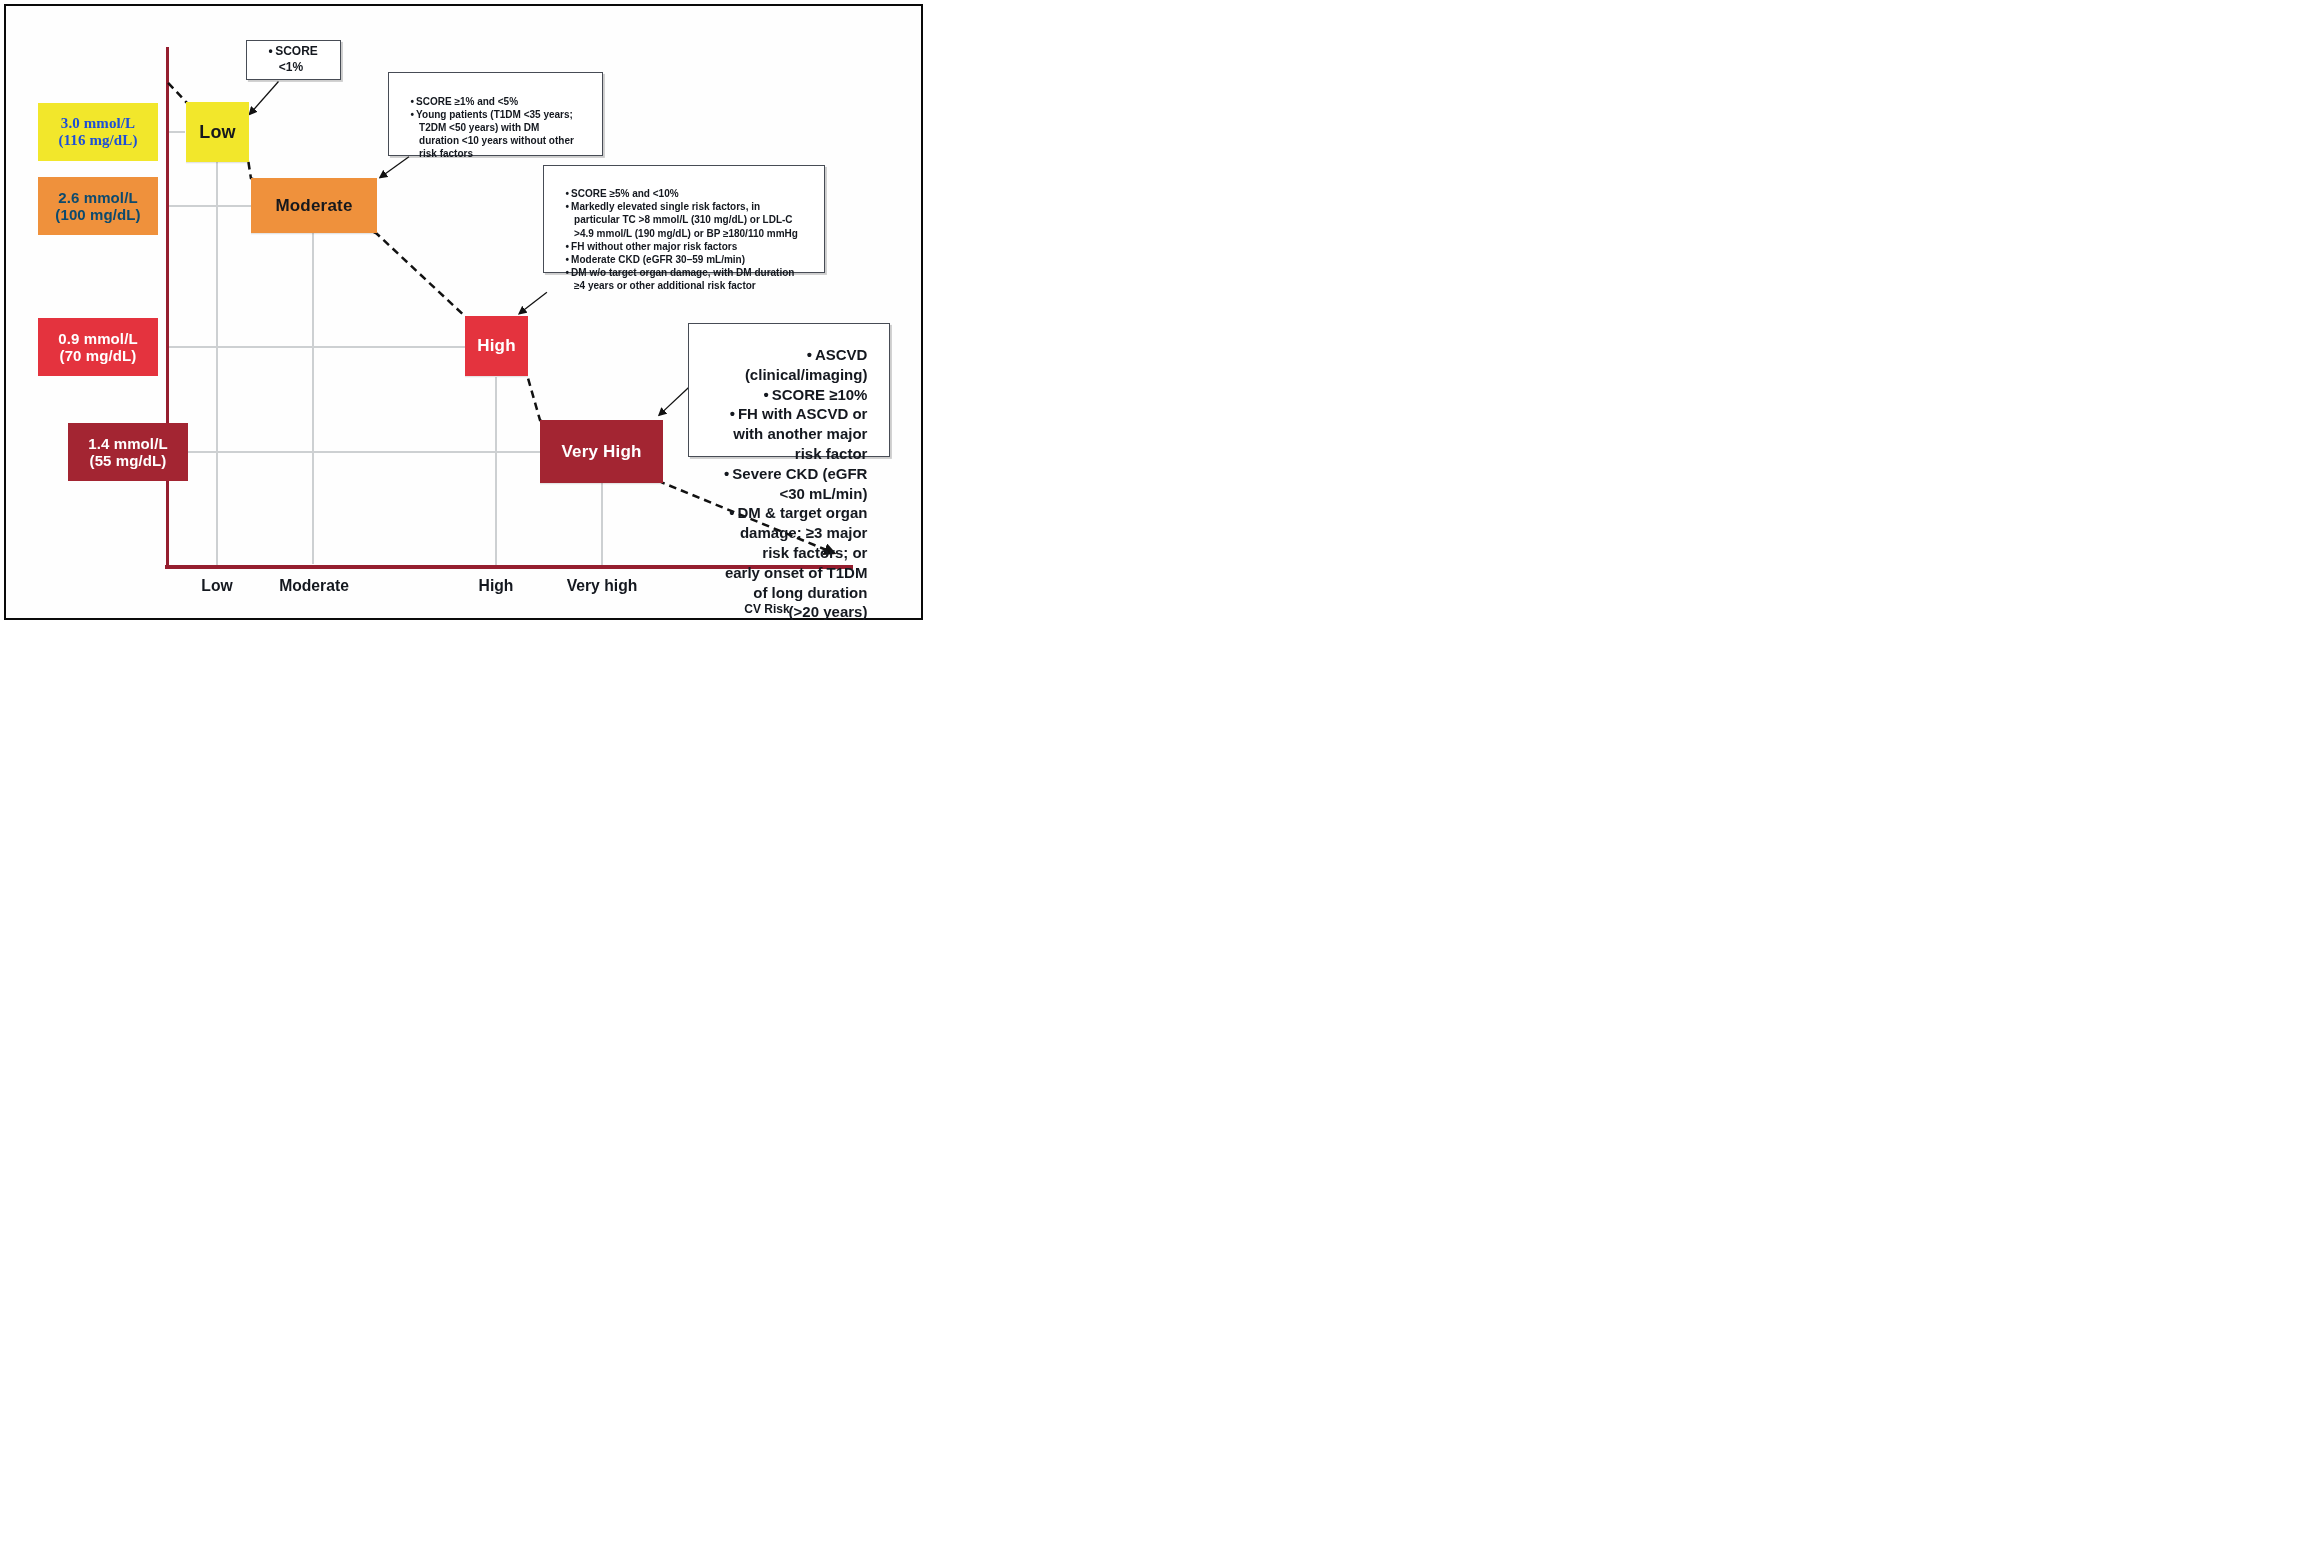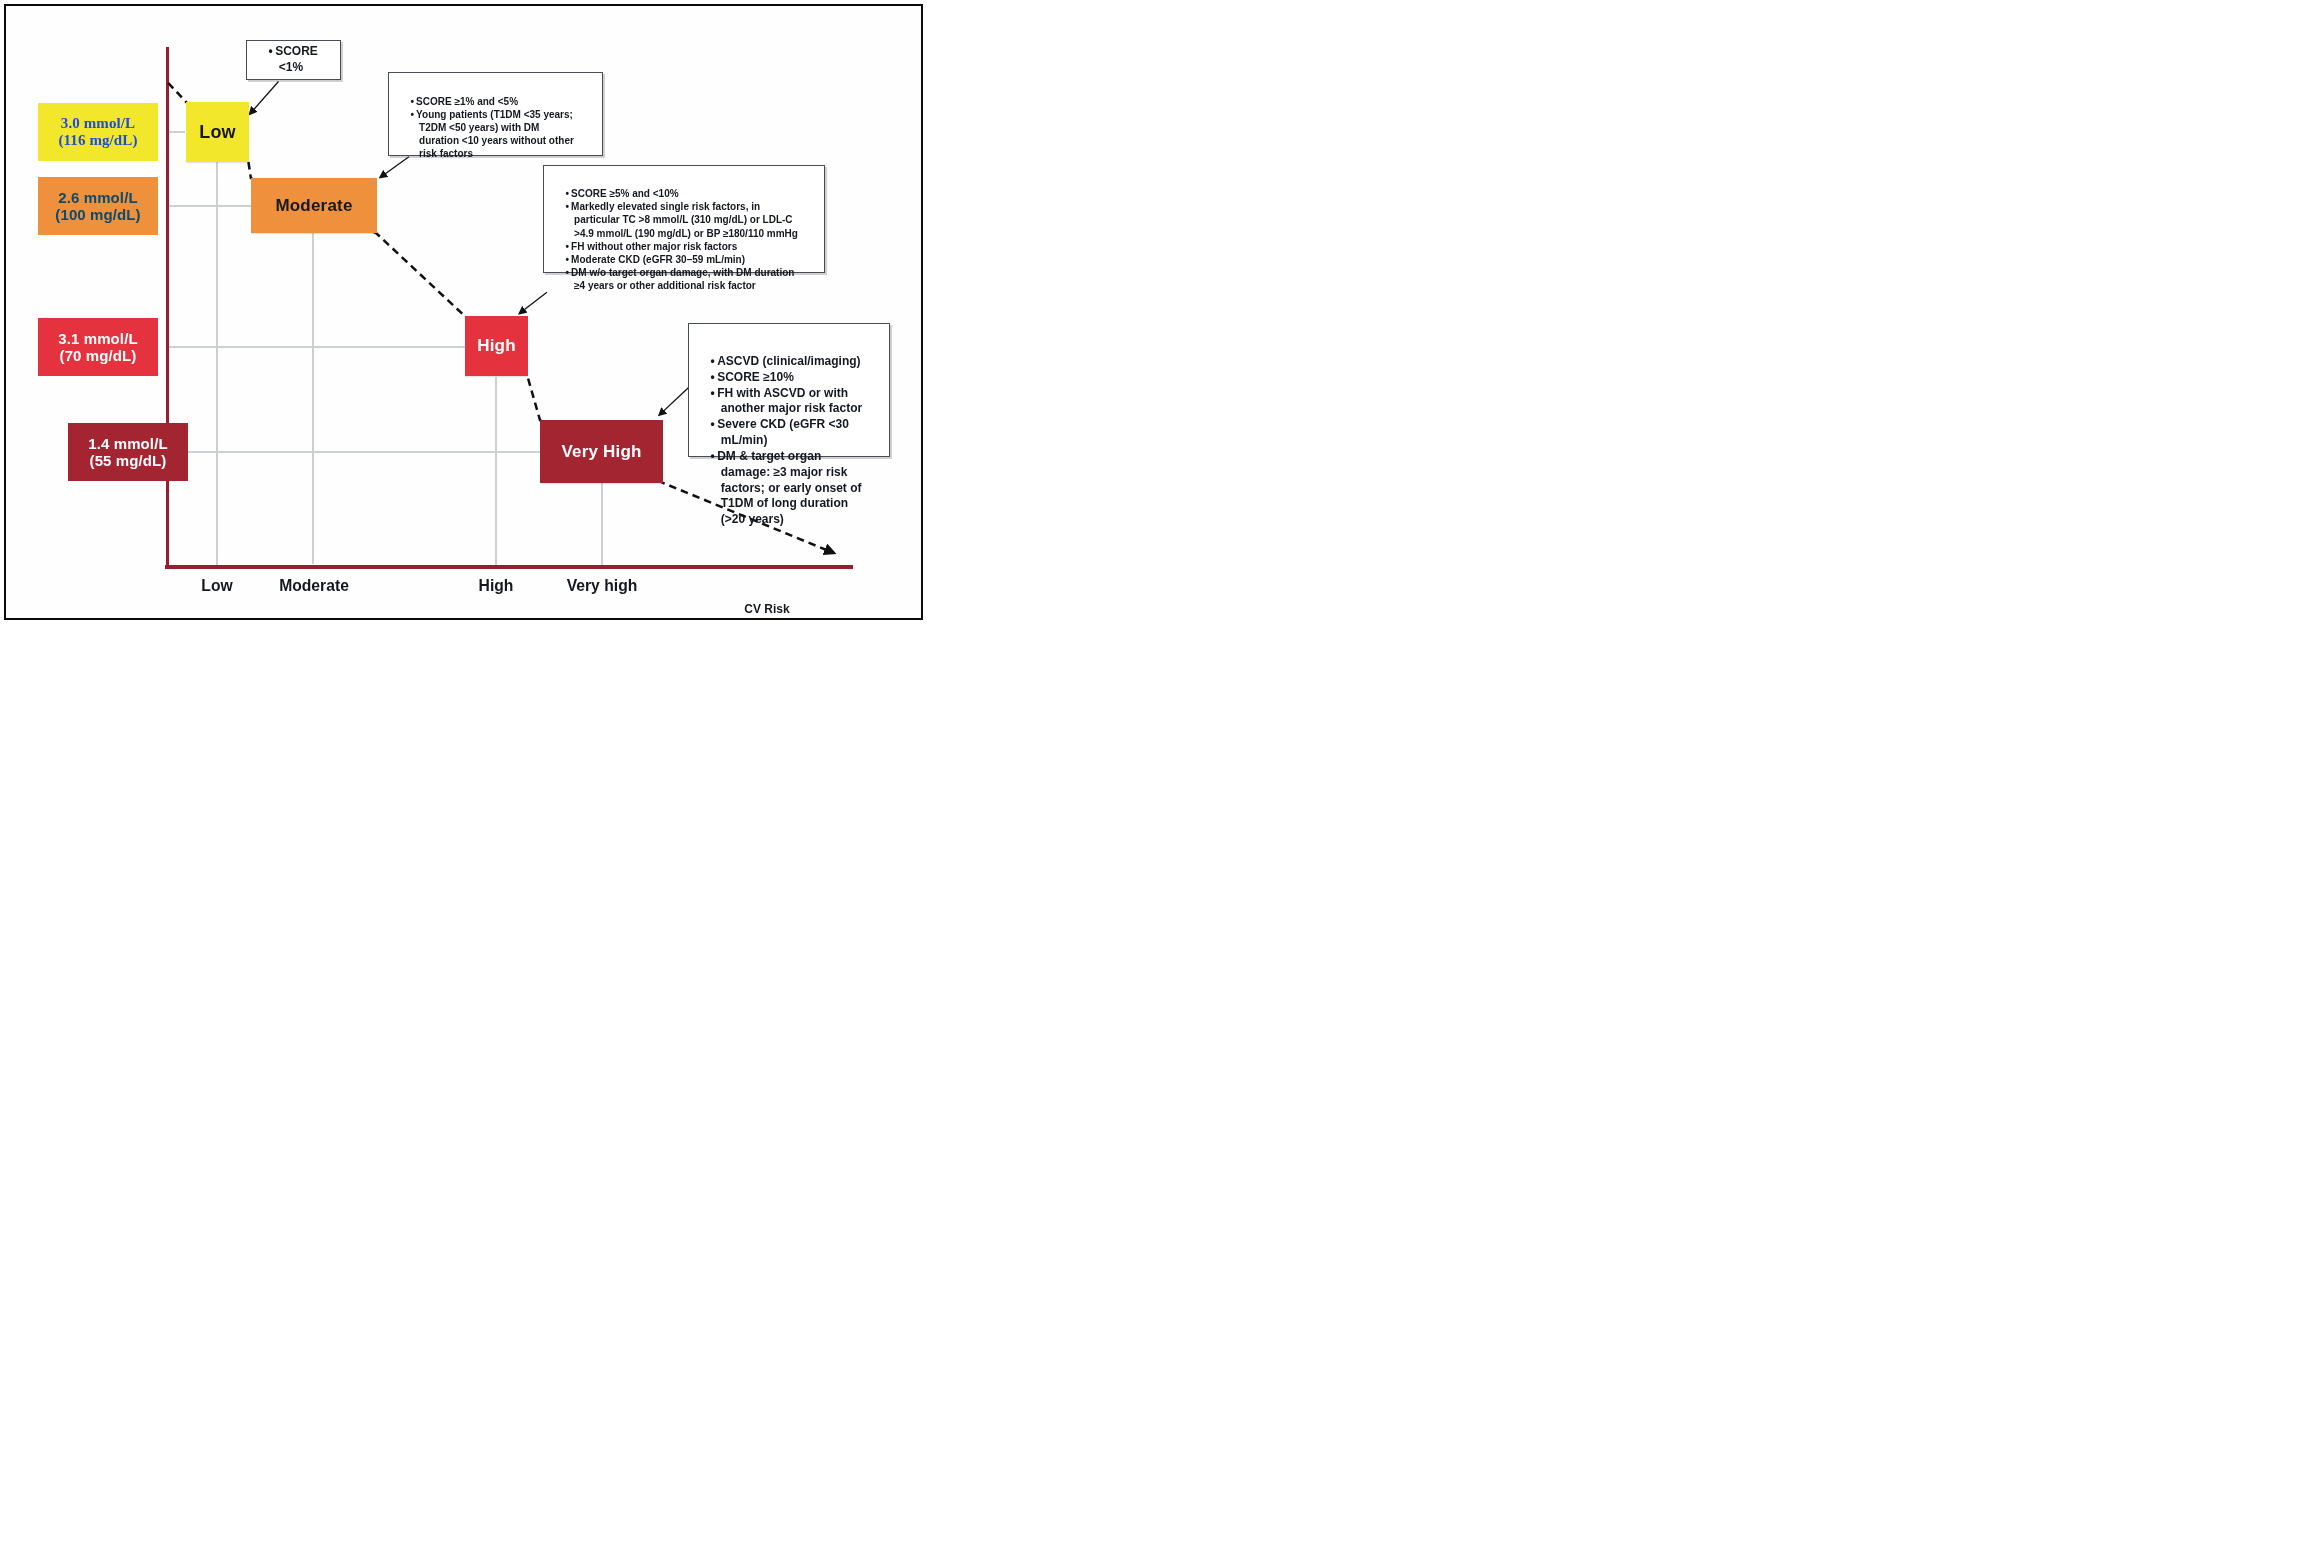--- a/index.html
+++ b/index.html
@@ -32,21 +32,21 @@
     box-shadow:1.9px 1.9px 0 rgba(60,60,60,0.25); box-sizing:border-box; padding:3.1px 5.6px;
     color:#14181f;
   }
   .callout ul { margin:16px; padding:0; list-style:none; font-weight:bold; }
   .callout li { padding-left:0.85em; text-indent:-0.85em; line-height:1.32; }
   .callout li::before { content:"\2022\2009"; }
   .c-score { display:flex; align-items:center; font-size:12px; }
   .c-score ul { width:100%; }
   .c-mod   { font-size:10px; padding-top:5.6px; }
   .c-high  { font-size:10px; padding-top:5px; }
-  .c-vh    { font-size:12px; padding-top:14px; }
+  .c-vh    { font-size:15px; padding-top:5px;text-align:right; }
 
   .xlab {
     position:absolute; top:577px; transform:translateX(-50%); z-index:3;
     font-weight:bold; font-size:15.7px; color:#14181f; white-space:nowrap;
   }
   .xtitle { top:602px; font-size:12px; }
 </style>
 </head>
 <body>
 
@@ -84,21 +84,21 @@
 
   <div class="ylab" style="top: 103px; background-color: rgb(242, 231, 43); color: #1d4ed8; font-family: Liberation Serif, serif;">
     <span>3.0 mmol/L</span>
     <span>(116 mg/dL)</span>
   </div>
   <div class="ylab" style="top: 177px; background-color: rgb(239, 145, 60); color: #0c4a6e;">
     <span>2.6 mmol/L</span>
     <span>(100 mg/dL)</span>
   </div>
   <div class="ylab" style="top: 318px; background-color: rgb(228, 51, 62); color: rgb(255, 255, 255);">
-    <span>3.1 mmol/L</span>
+    <span>0.9 mmol/L</span>
     <span>(70 mg/dL)</span>
   </div>
   <div class="ylab" style="top: 423px; background-color: rgb(163, 37, 50); color: rgb(255, 255, 255); margin-left: 30px;">
     <span>1.4 mmol/L</span>
     <span>(55 mg/dL)</span>
   </div>
 
   <div class="riskbox rb-low" style="left: 186px; top: 102px; width: 63px; height: 60px; background-color: rgb(242, 231, 43); color: rgb(22, 24, 29);">
     <span>Low</span>
   </div>

